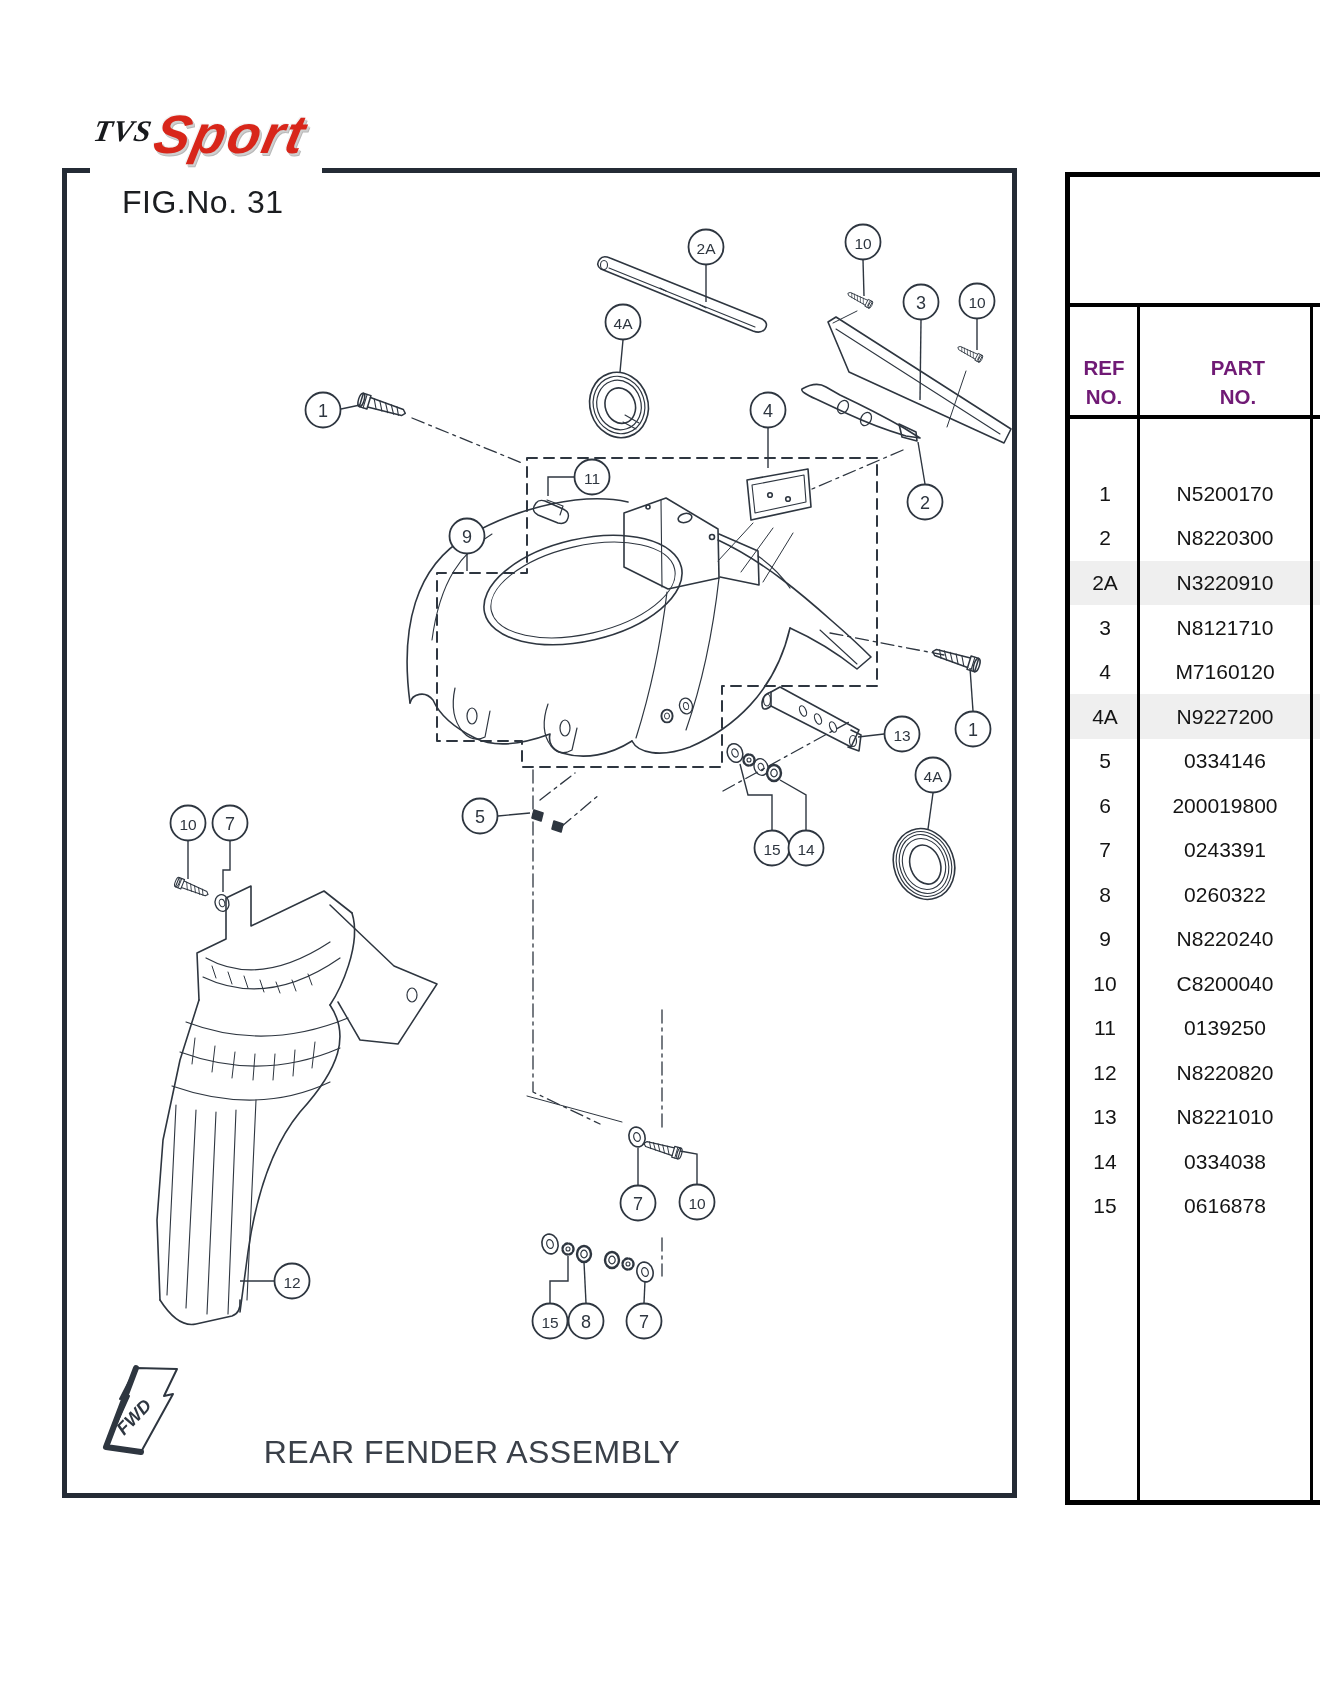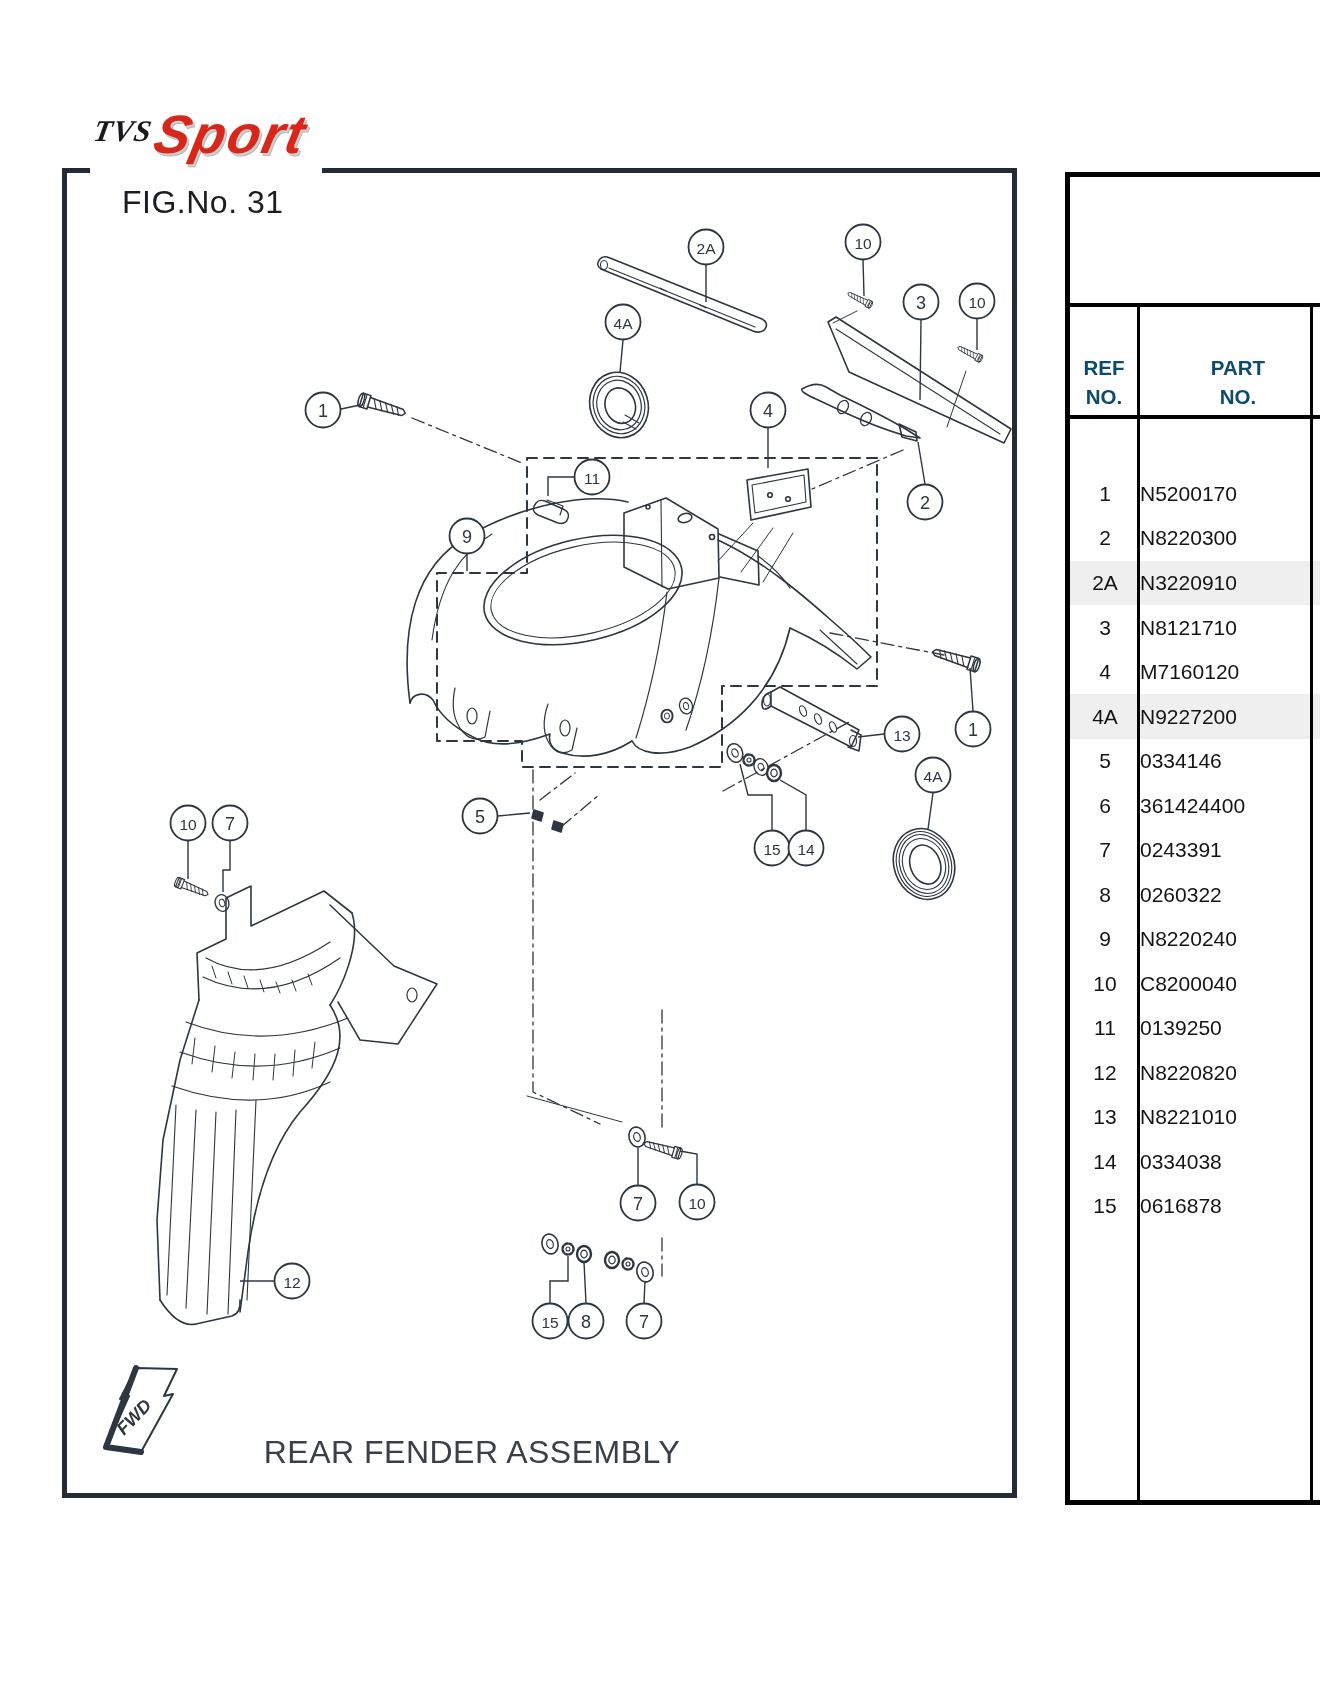--- a/index.html
+++ b/index.html
@@ -30,30 +30,30 @@
   .fwdtext{font-family:"Liberation Sans",sans-serif;font-style:italic;font-weight:bold;font-size:18px;fill:#2e3640;}
   
   .ptable{position:absolute;left:1065px;top:172px;width:255px;height:1333px;background:#fff;
           border-top:5px solid #000;border-left:5px solid #000;border-bottom:5px solid #000;
           box-sizing:border-box;overflow:hidden;z-index:3;}
   .tline{position:absolute;background:#000;z-index:3;}
   .h1{left:0;top:126px;width:255px;height:4px;}
   .h2{left:0;top:238px;width:255px;height:4px;}
   .v1{left:67px;top:126px;width:3px;height:1197px;}
   .v2{left:240px;top:126px;width:3px;height:1197px;}
-  .hdr{position:absolute;top:176px;text-align:center;font-weight:bold;font-size:20.5px;color:#0c4a6e;
+  .hdr{position:absolute;top:176px;text-align:center;font-weight:bold;font-size:20.5px;color:#701a75;
        line-height:29px;z-index:2;}
   .hdr-ref{left:0;width:68px;}
   .hdr-part{left:70px;width:196px;}
   #tbody-rows{position:absolute;left:0;top:0;width:100%;height:100%;z-index:1;}
   .trow{position:absolute;left:0;width:100%;height:44.5px;display:flex;align-items:center;
         font-size:21px;color:#141414;}
   .trow.hl{background:#efefef;}
   .c-ref{width:70px;text-align:center;}
-  .c-part{width:170px;}
+  .c-part{width:170px;text-align:center;}
 </style>
 </head>
 <body>
 
 <div class="page">
 
   <div class="frame"></div>
 
   <div class="logo">
     <span class="tvs">TVS</span>
@@ -322,21 +322,21 @@
         <div class="trow hl" style="top: 517.35px;">
           <div class="c-ref">4A</div>
           <div class="c-part">N9227200</div>
         </div>
         <div class="trow" style="top: 561.88px;">
           <div class="c-ref">5</div>
           <div class="c-part">0334146</div>
         </div>
         <div class="trow" style="top: 606.41px;">
           <div class="c-ref">6</div>
-          <div class="c-part">361424400</div>
+          <div class="c-part">200019800</div>
         </div>
         <div class="trow" style="top: 650.94px;">
           <div class="c-ref">7</div>
           <div class="c-part">0243391</div>
         </div>
         <div class="trow" style="top: 695.47px;">
           <div class="c-ref">8</div>
           <div class="c-part">0260322</div>
         </div>
         <div class="trow" style="top: 740px;">

